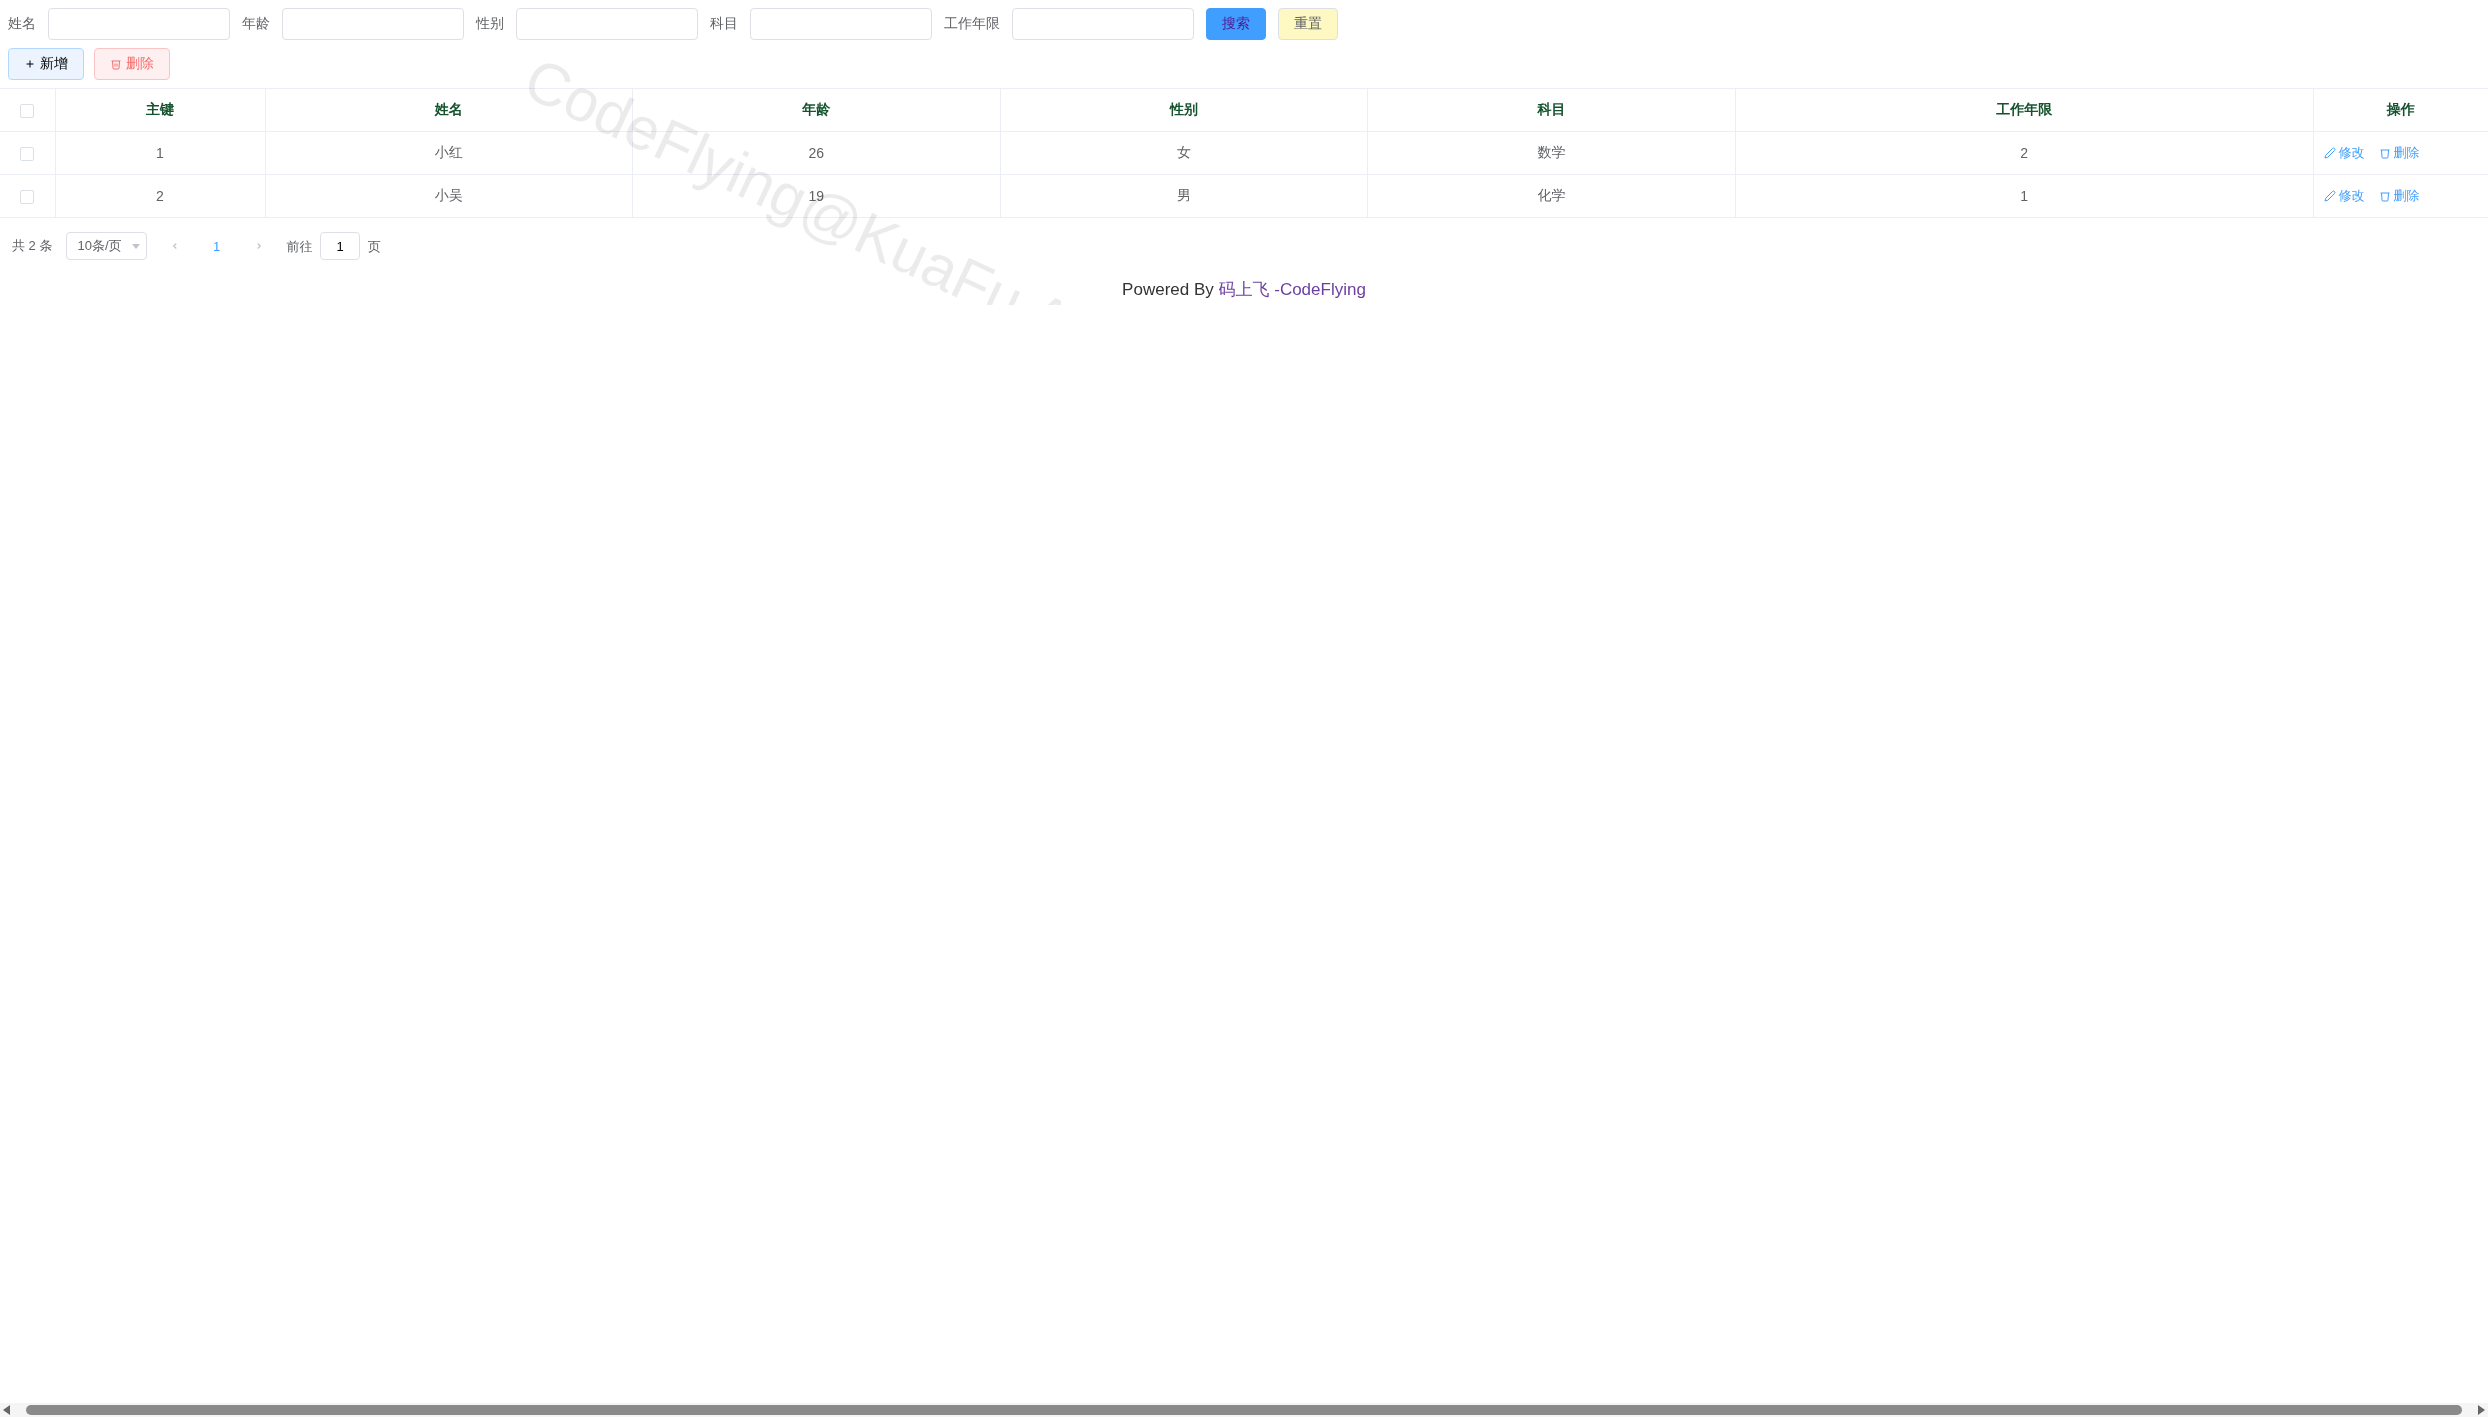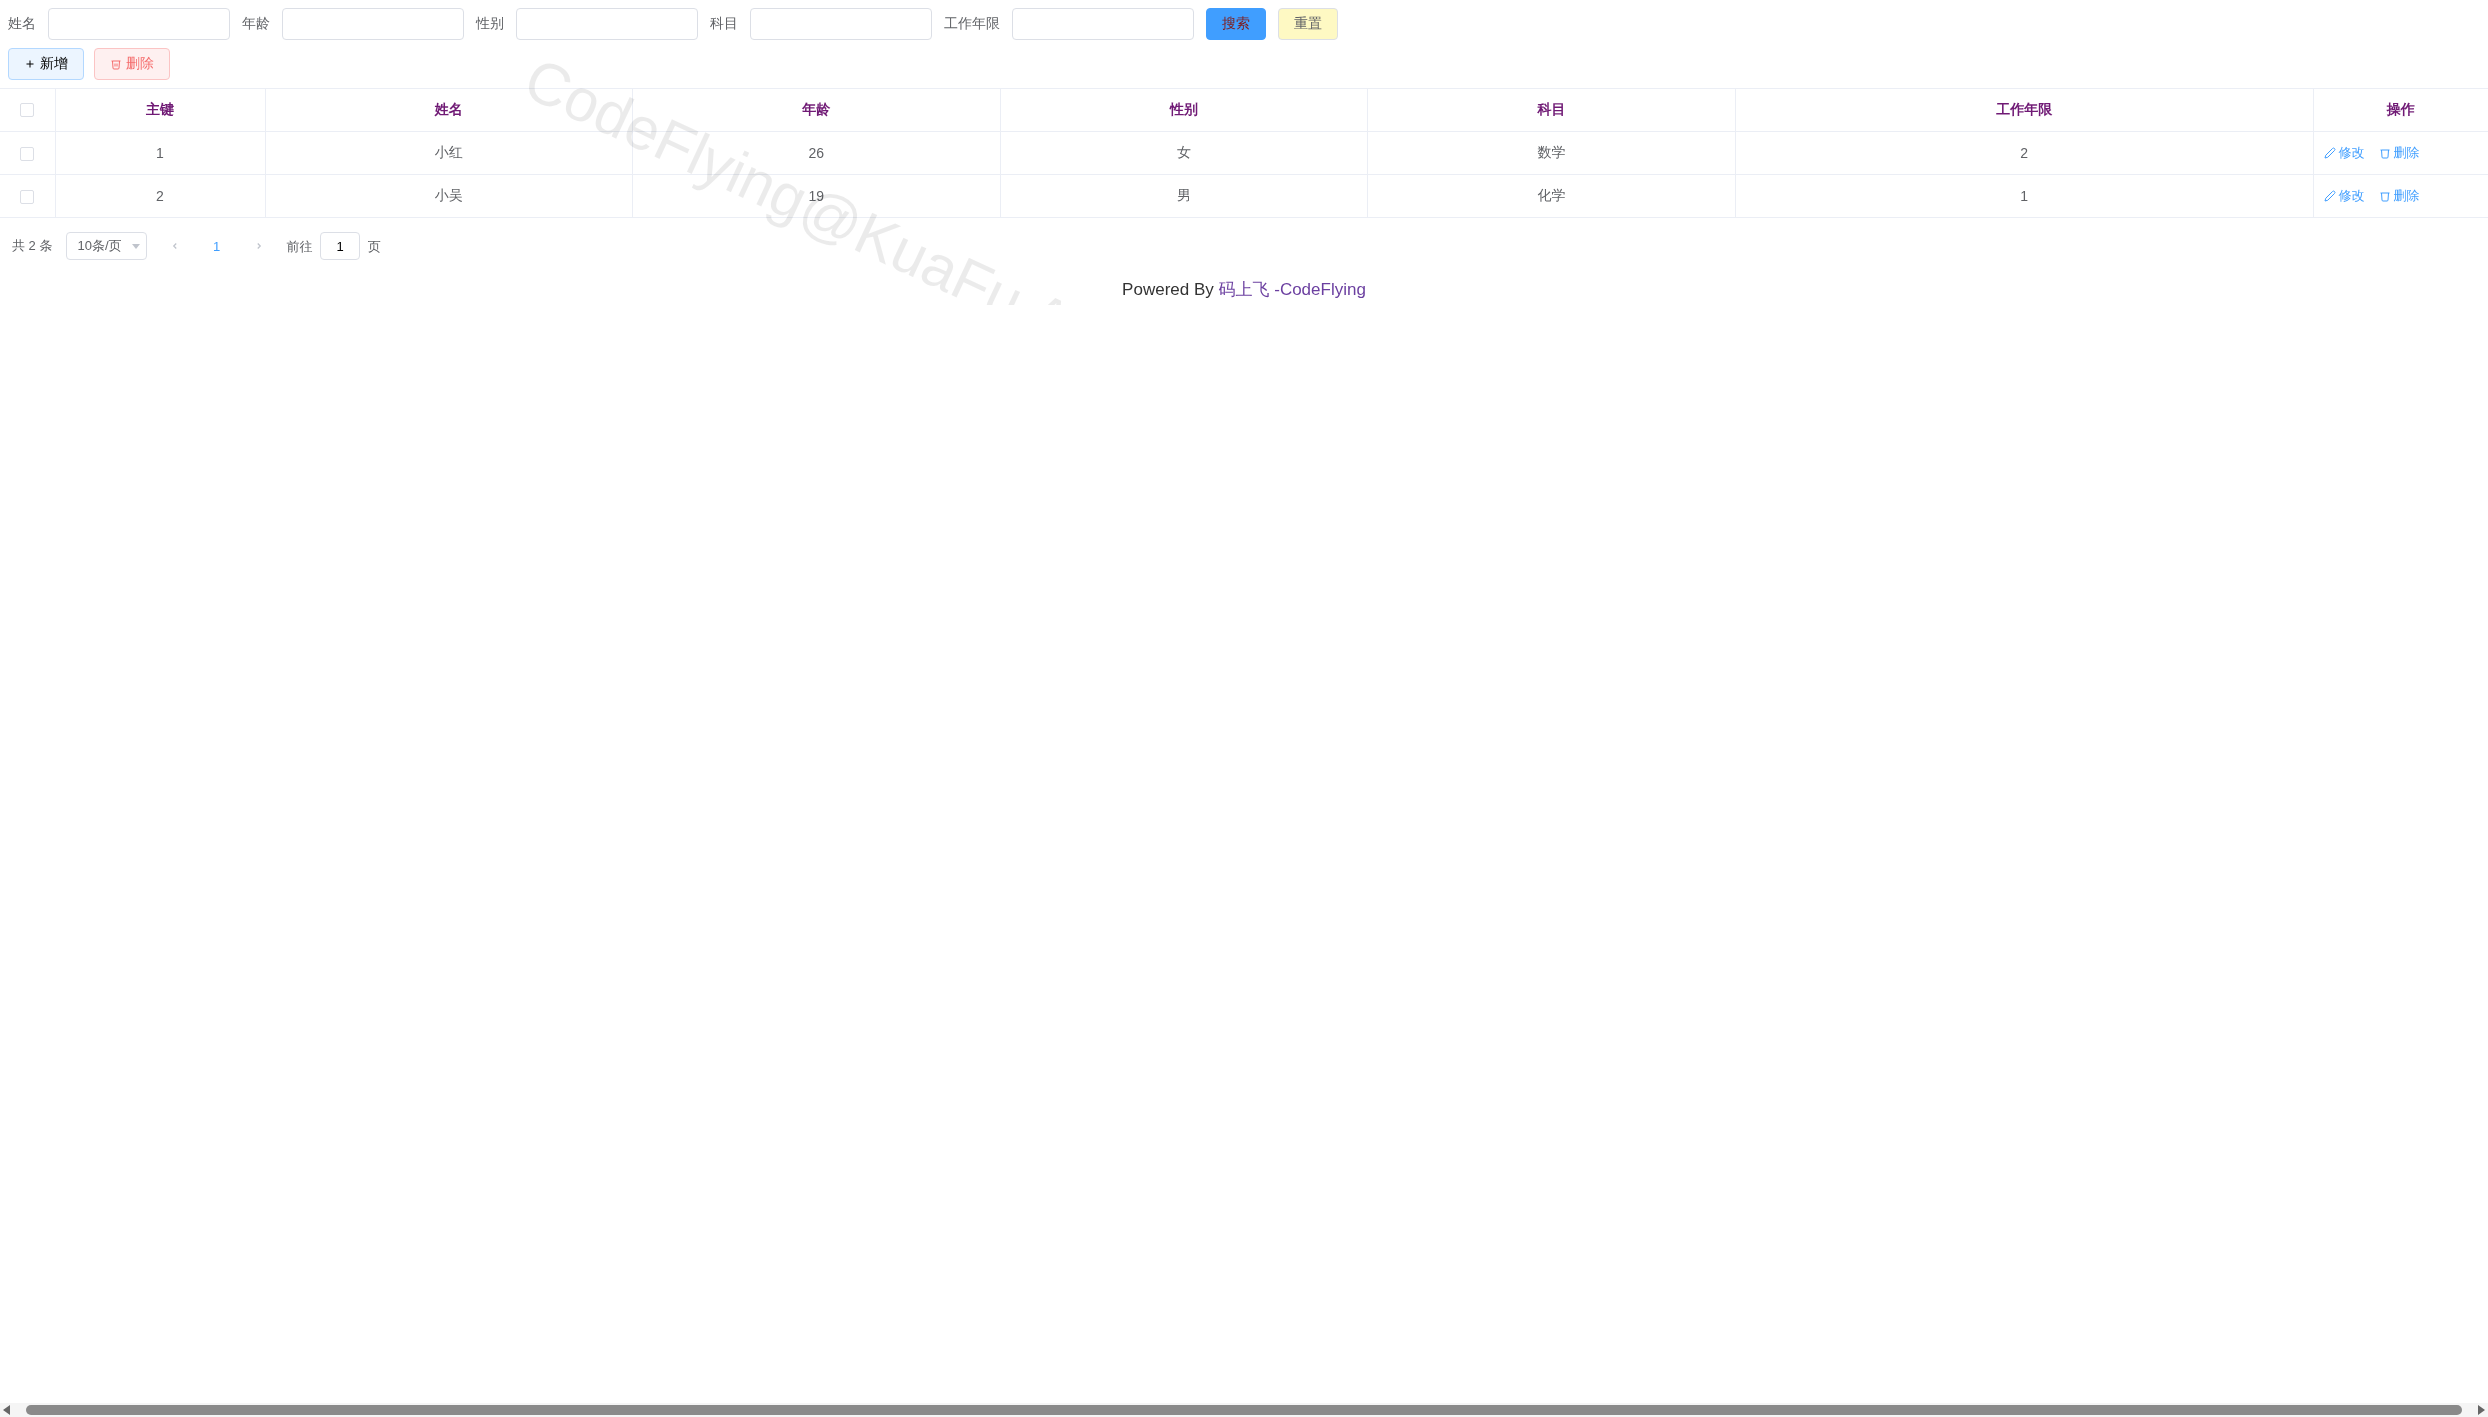--- a/index.html
+++ b/index.html
@@ -61,21 +61,21 @@
       border: 1px solid #dcdfe6;
       background: #fef9c3;
       color: #606266;
       display: inline-flex;
       align-items: center;
       gap: 4px;
     }
     .btn-primary {
       background: #409eff;
       border-color: #409eff;
-      color: #7f1d1d;
+      color: #4c1d95;
     }
     .btn-plain-primary {
       color: #000000;
       background: #ecf5ff;
       border: 1px solid #b3d8ff;
     }
     .btn-plain-danger {
       color: #f56c6c;
       background: #fef0f0;
       border: 1px solid #fbc4c4;
@@ -92,24 +92,23 @@
     }
     .table th, .table td {
       border-bottom: 1px solid #ebeef5;
       border-right: 1px solid #ebeef5;
       padding: 12px 10px;
       text-align: center;
       font-size: 14px;
     }
     .table th:last-child, .table td:last-child { border-right: none; }
     .table th {
-      color: #701a75;
+      color: #14532d;
       font-weight: 600;
       background: #fff;
-      font-family: Liberation Mono, monospace;
     }
     .table td { color: #606266; }
     .checkbox {
       width: 14px;
       height: 14px;
       border: 1px solid #dcdfe6;
       border-radius: 2px;
       display: inline-block;
       vertical-align: middle;
     }

